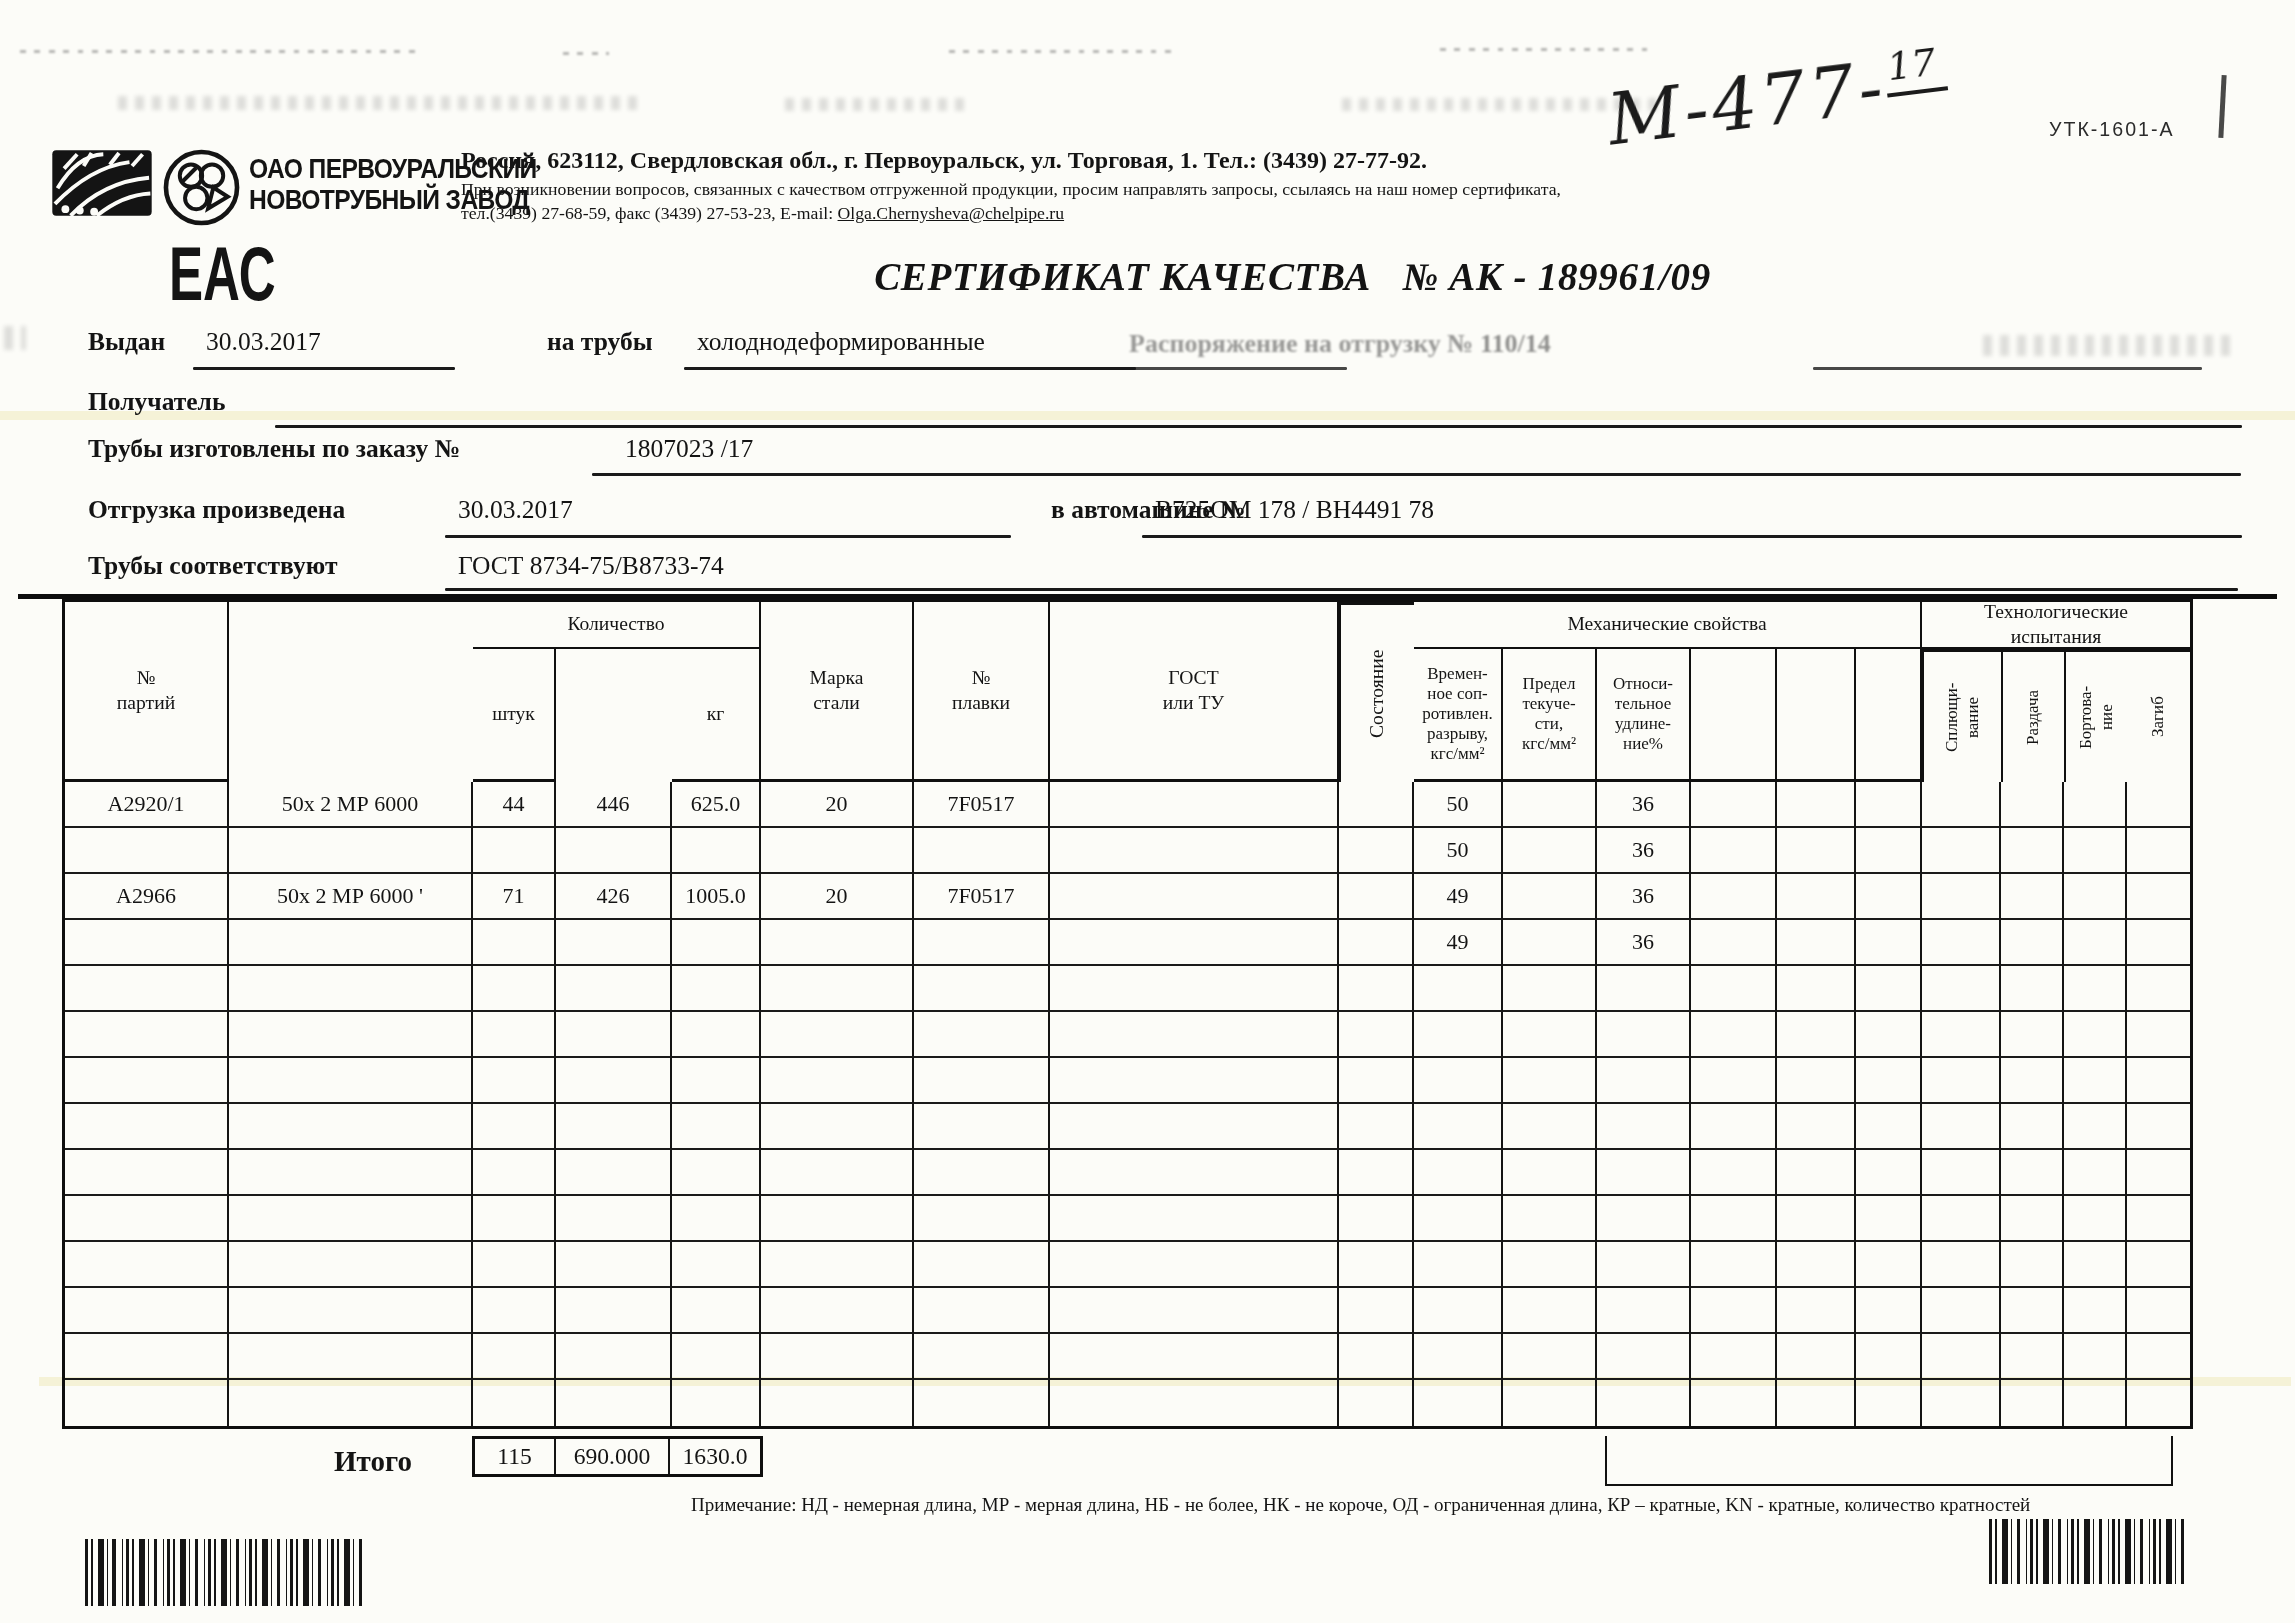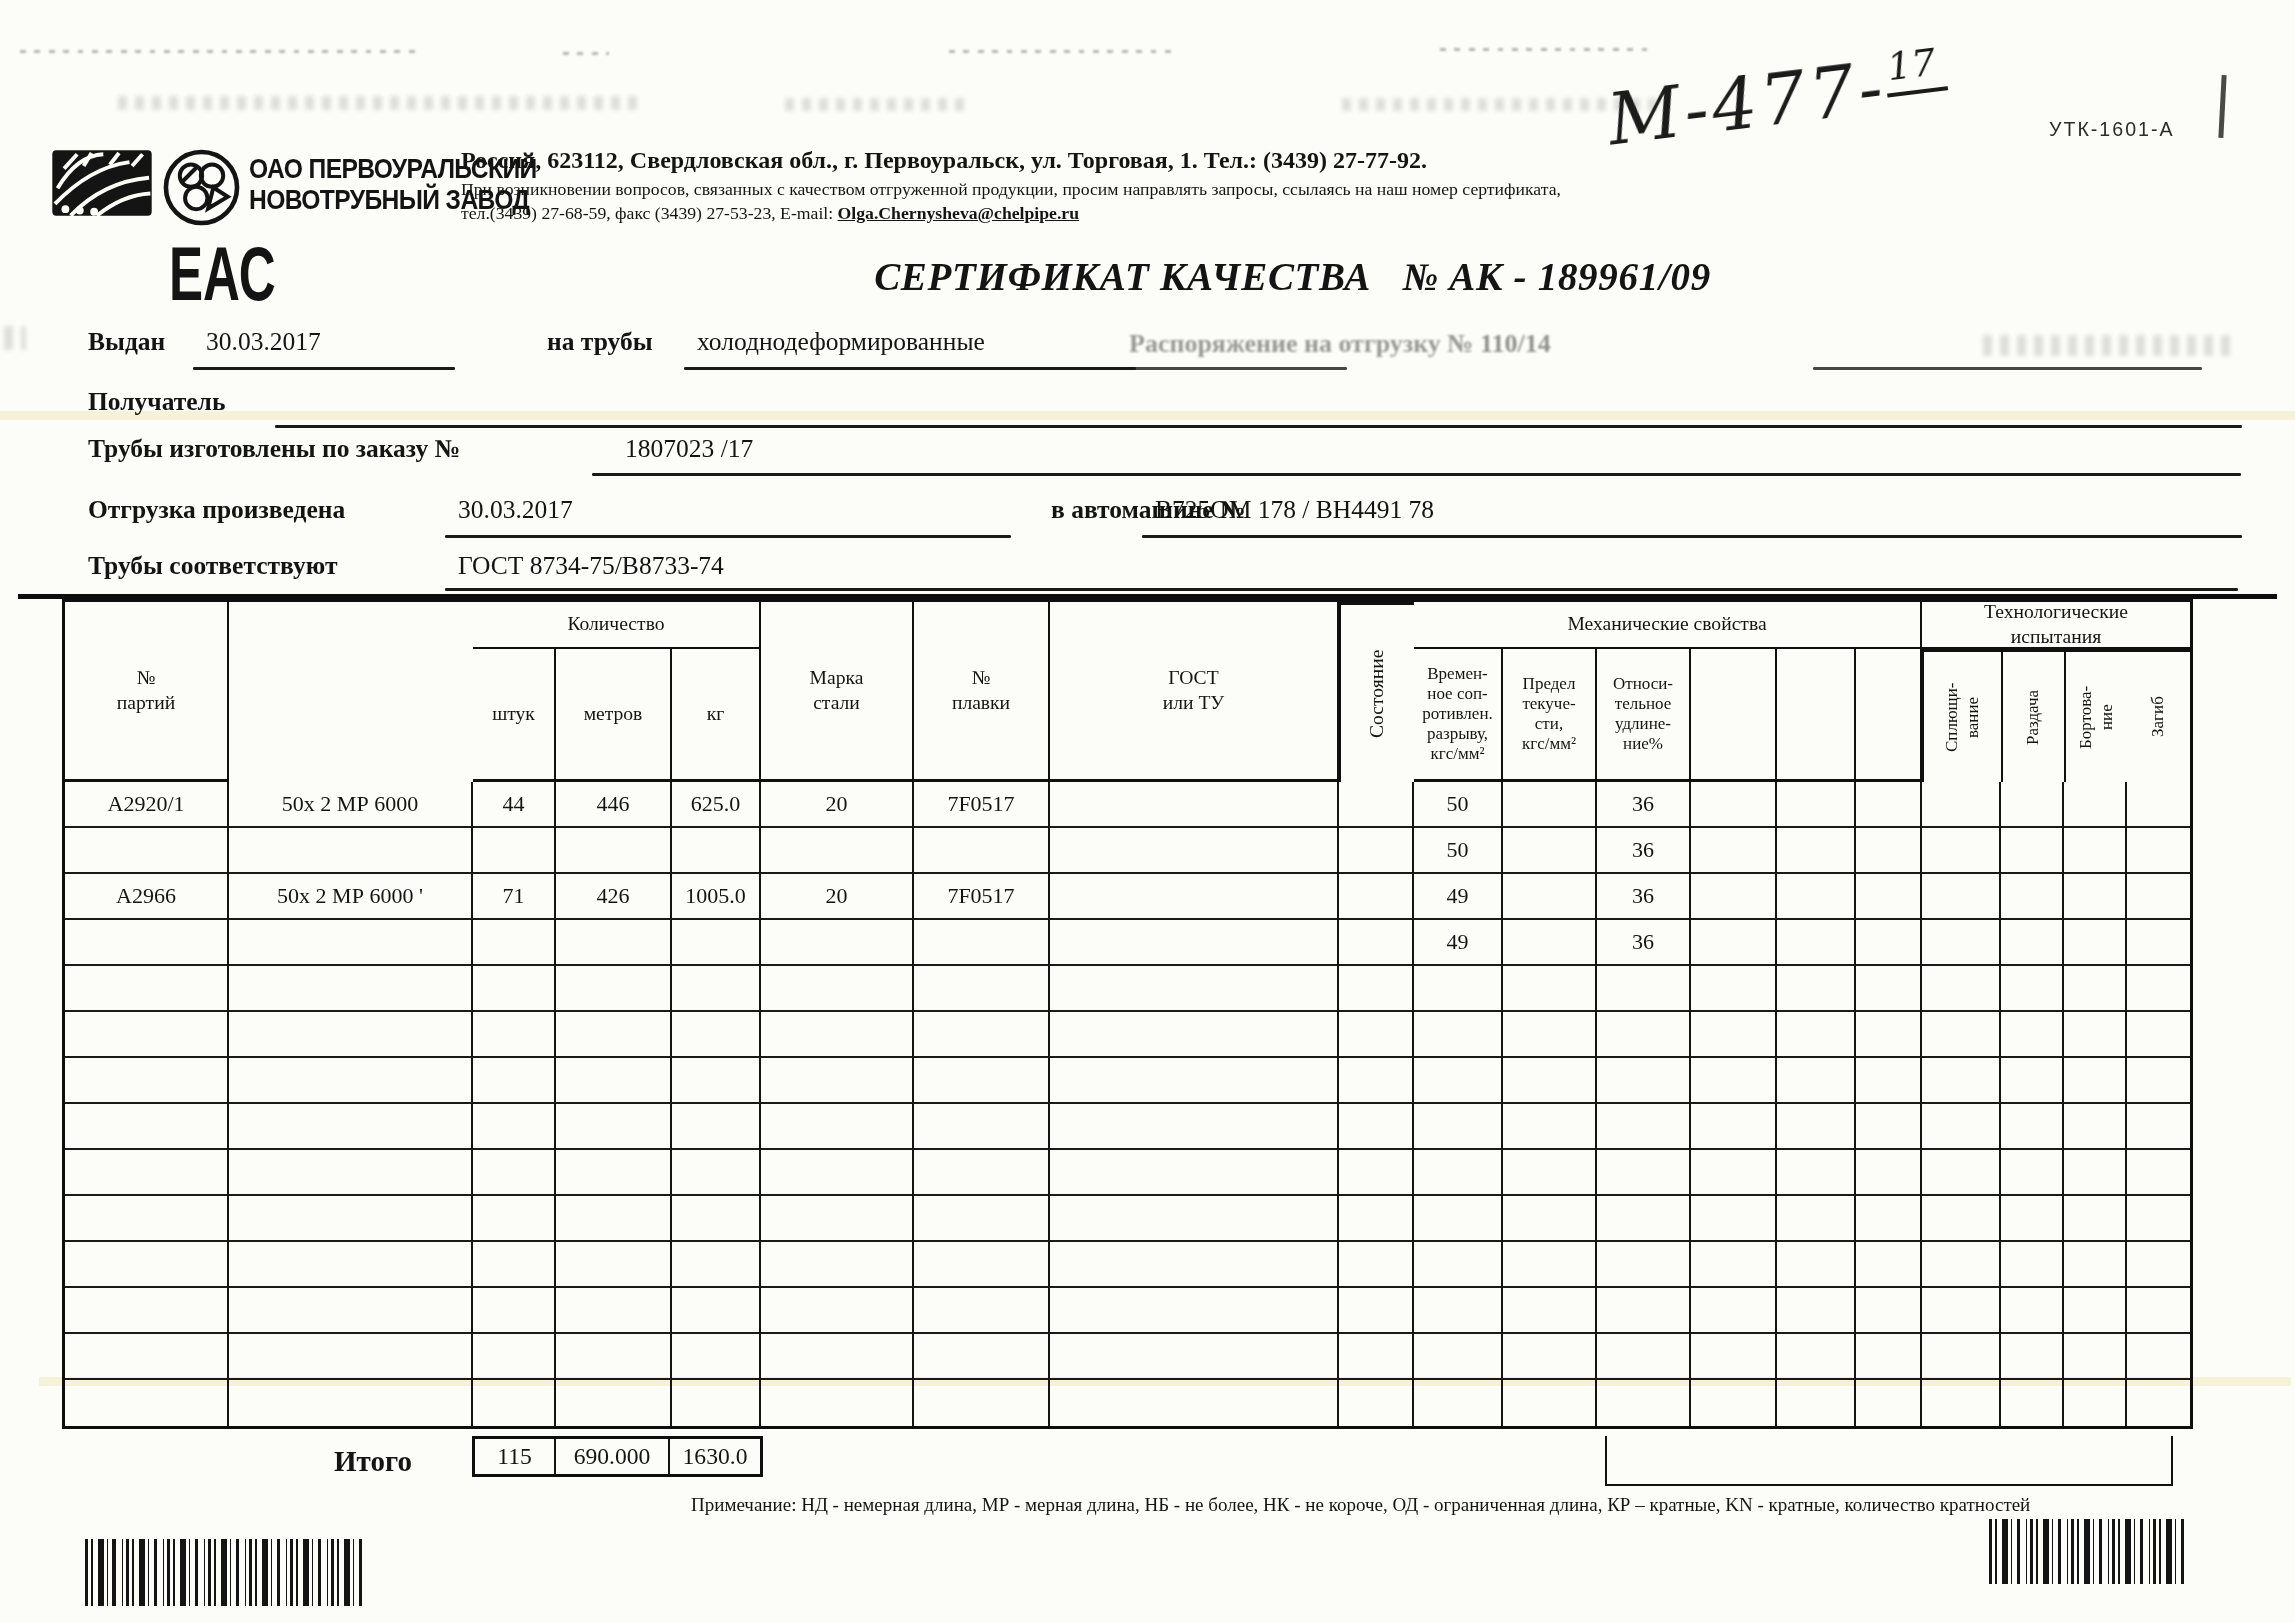--- a/index.html
+++ b/index.html
@@ -13,21 +13,21 @@
   .yellowband{position:absolute;background:rgba(230,220,140,.30);}
   .edgebar{position:absolute;background:#1c1c1c;opacity:.8;}
   
   .stamp-logo{position:absolute;left:51px;top:149px;}
   .circle-logo{position:absolute;left:162px;top:148px;}
   .company{position:absolute;left:249px;top:153px;font-family:"Liberation Sans",sans-serif;font-weight:bold;
     font-size:28px;line-height:1.12;white-space:pre-line;transform:scaleX(.88);transform-origin:left top;letter-spacing:-0.7px;}
   .addr1{position:absolute;left:461px;top:147px;font-weight:bold;font-size:24px;white-space:nowrap;}
   .addr2{position:absolute;left:461px;top:179px;font-size:17.7px;white-space:nowrap;}
   .addr3{position:absolute;left:461px;top:203px;font-size:17.7px;white-space:nowrap;}
-  .addr3 .email{font-weight:bold;text-decoration:underline;}
+  .addr3 .email{font-weight:normal;text-decoration:underline;}
   .eac{position:absolute;left:169px;top:230px;font-family:"Liberation Sans",sans-serif;font-weight:bold;
     font-size:71px;transform:scale(.72,1.08);transform-origin:left top;letter-spacing:0px;}
   .hand{position:absolute;left:1607px;top:58px;transform:rotate(-7deg);font-style:italic;
     font-family:"DejaVu Serif",serif;color:#1b1b1b;filter:blur(0.4px);white-space:nowrap;}
   .hand .main{font-size:71px;letter-spacing:3.9px;}
   .hand .sup{font-size:38px;vertical-align:30px;border-bottom:4.6px solid #1b1b1b;padding:0 9.2px 3.9px 3.9px;}
   .formcode{position:absolute;left:2049px;top:118px;font-family:"Liberation Sans",sans-serif;font-size:19.6px;letter-spacing:2px;color:#2b2b2b;}
   .doctitle{position:absolute;left:720px;top:254px;width:1145px;text-align:center;font-weight:bold;font-style:italic;
     font-size:39px;white-space:nowrap;letter-spacing:0.7px;}
   
@@ -171,21 +171,20 @@
   <div class="uline" style="left:445px;top:588px;width:1793px;"></div>
 
   <div class="bigrule"></div>
 
   <div class="tbl">
     <div class="thead">
       <div class="hc deep h-batch">№
 партий</div>
       <div class="hc h-qty">Количество</div>
       <div class="hc r2 h-pieces">штук</div>
-      <div class="hc r2 h-meters">метров</div>
       <div class="hc r2 h-kg">кг</div>
       <div class="hc deep h-grade">Марка
 стали</div>
       <div class="hc deep h-heat">№
 плавки</div>
       <div class="hc deep h-gost">ГОСТ
 или ТУ</div>
       <div class="hc deep h-state vert">Состояние</div>
       <div class="hc h-mech">Механические свойства</div>
       <div class="hc r2 small h-tensile">Времен-

